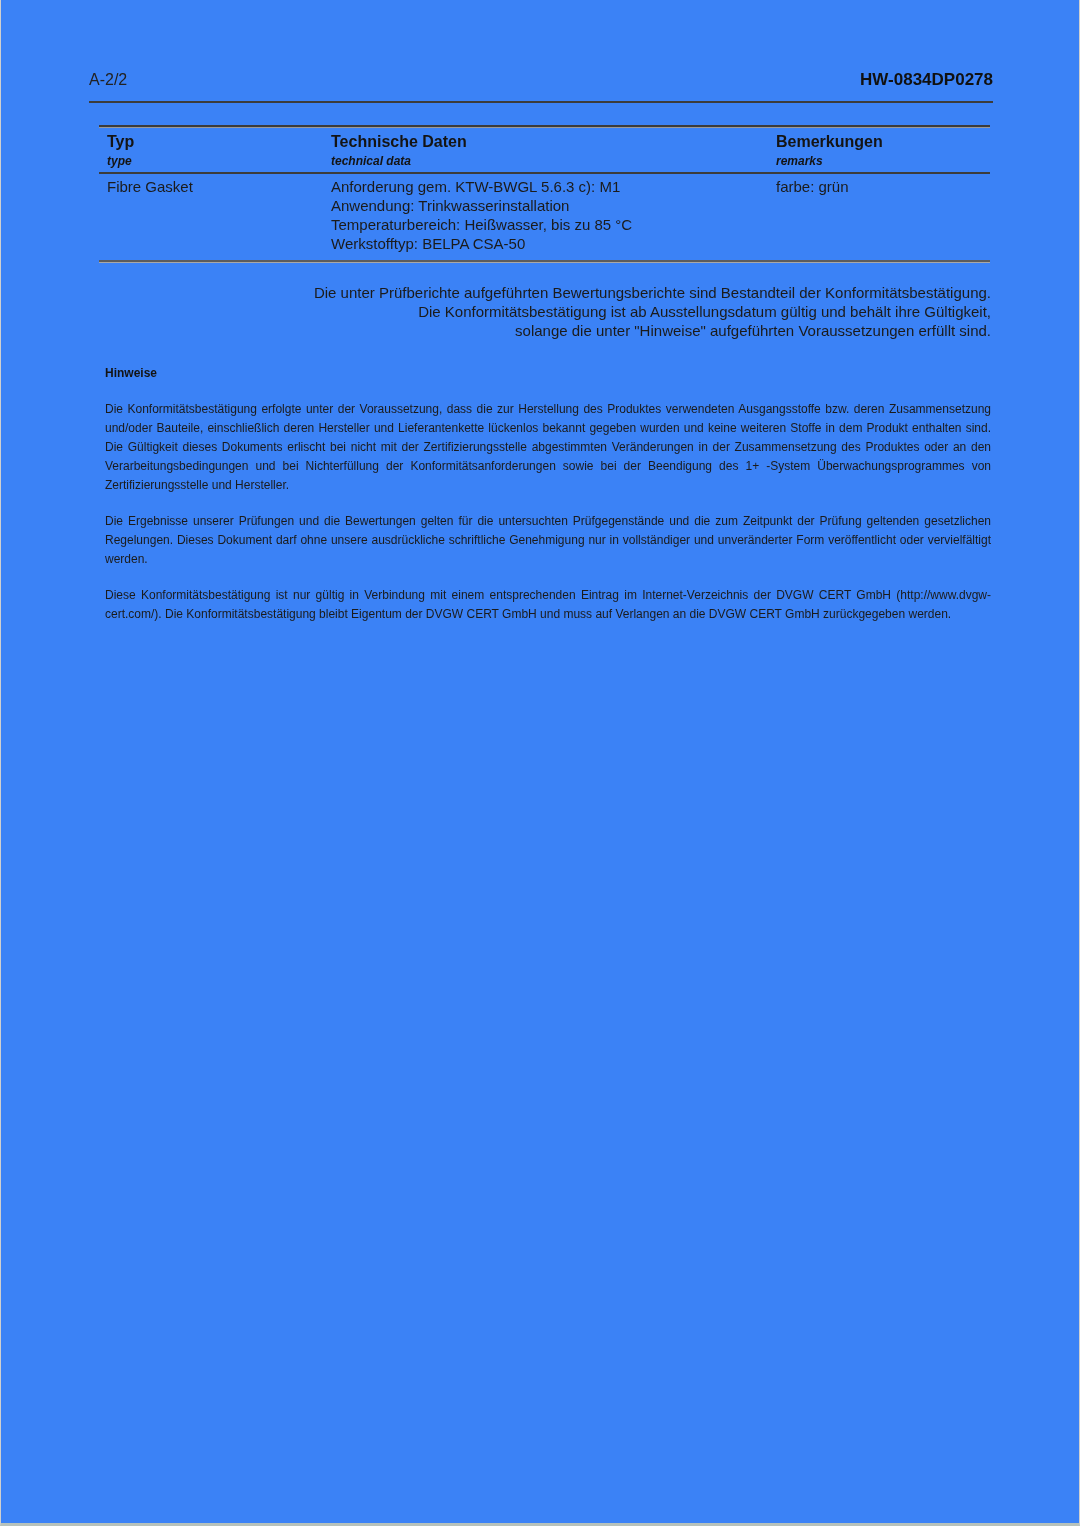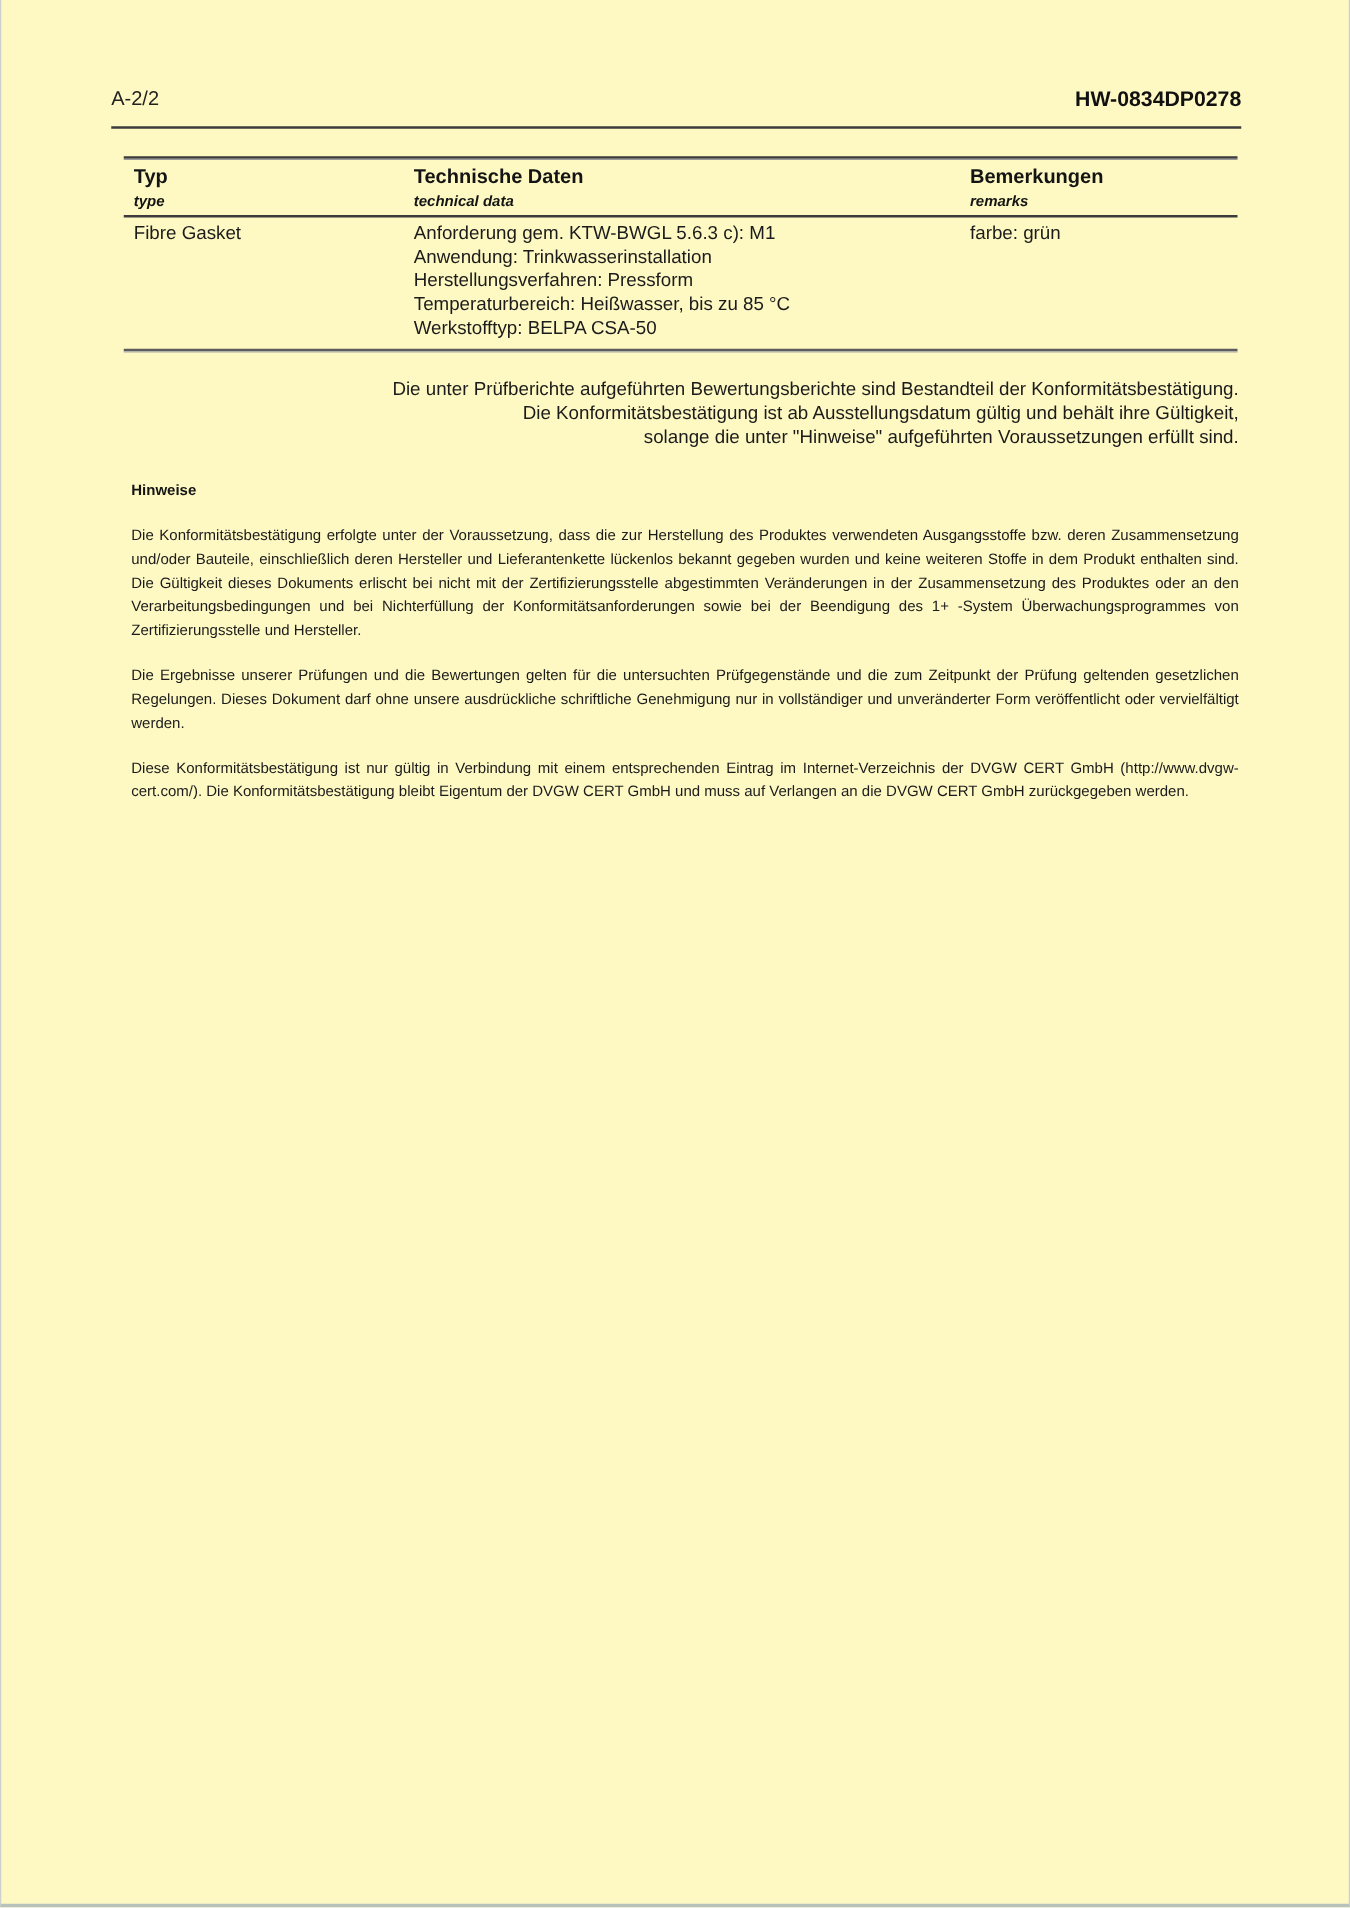--- a/index.html
+++ b/index.html
@@ -7,21 +7,21 @@
   html, body { background: #ffffff; }
   body {
     font-family: "Liberation Sans", "DejaVu Sans", sans-serif;
     color: #1b1b1b;
     -webkit-font-smoothing: antialiased;
   }
   .page {
     position: relative;
     width: 1080px;
     height: 1526px;
-    background: #fef9c3;
+    background: #3b82f6;
     border-left: 1px solid #cfcfcf;
     border-right: 1px solid #cfcfcf;
     border-bottom: 3px solid #b7c2bb;
     overflow: hidden;
   }
   .content {
     margin: 0 88px;
     width: 904px;
   }
 
@@ -153,21 +153,20 @@
 
       <div class="rule-single"></div>
 
       <div class="trow tbody">
         <div class="col1">
           <div class="cell-text">Fibre Gasket</div>
         </div>
         <div class="col2">
           <div class="tech-line">Anforderung gem. KTW-BWGL 5.6.3 c): M1</div>
           <div class="tech-line">Anwendung: Trinkwasserinstallation</div>
-          <div class="tech-line">Herstellungsverfahren: Pressform</div>
           <div class="tech-line">Temperaturbereich: Heißwasser, bis zu 85 °C</div>
           <div class="tech-line">Werkstofftyp: BELPA CSA-50</div>
         </div>
         <div class="col3">
           <div class="cell-text">farbe: grün</div>
         </div>
       </div>
 
       <div class="rule-double-bottom"></div>
     </div>

